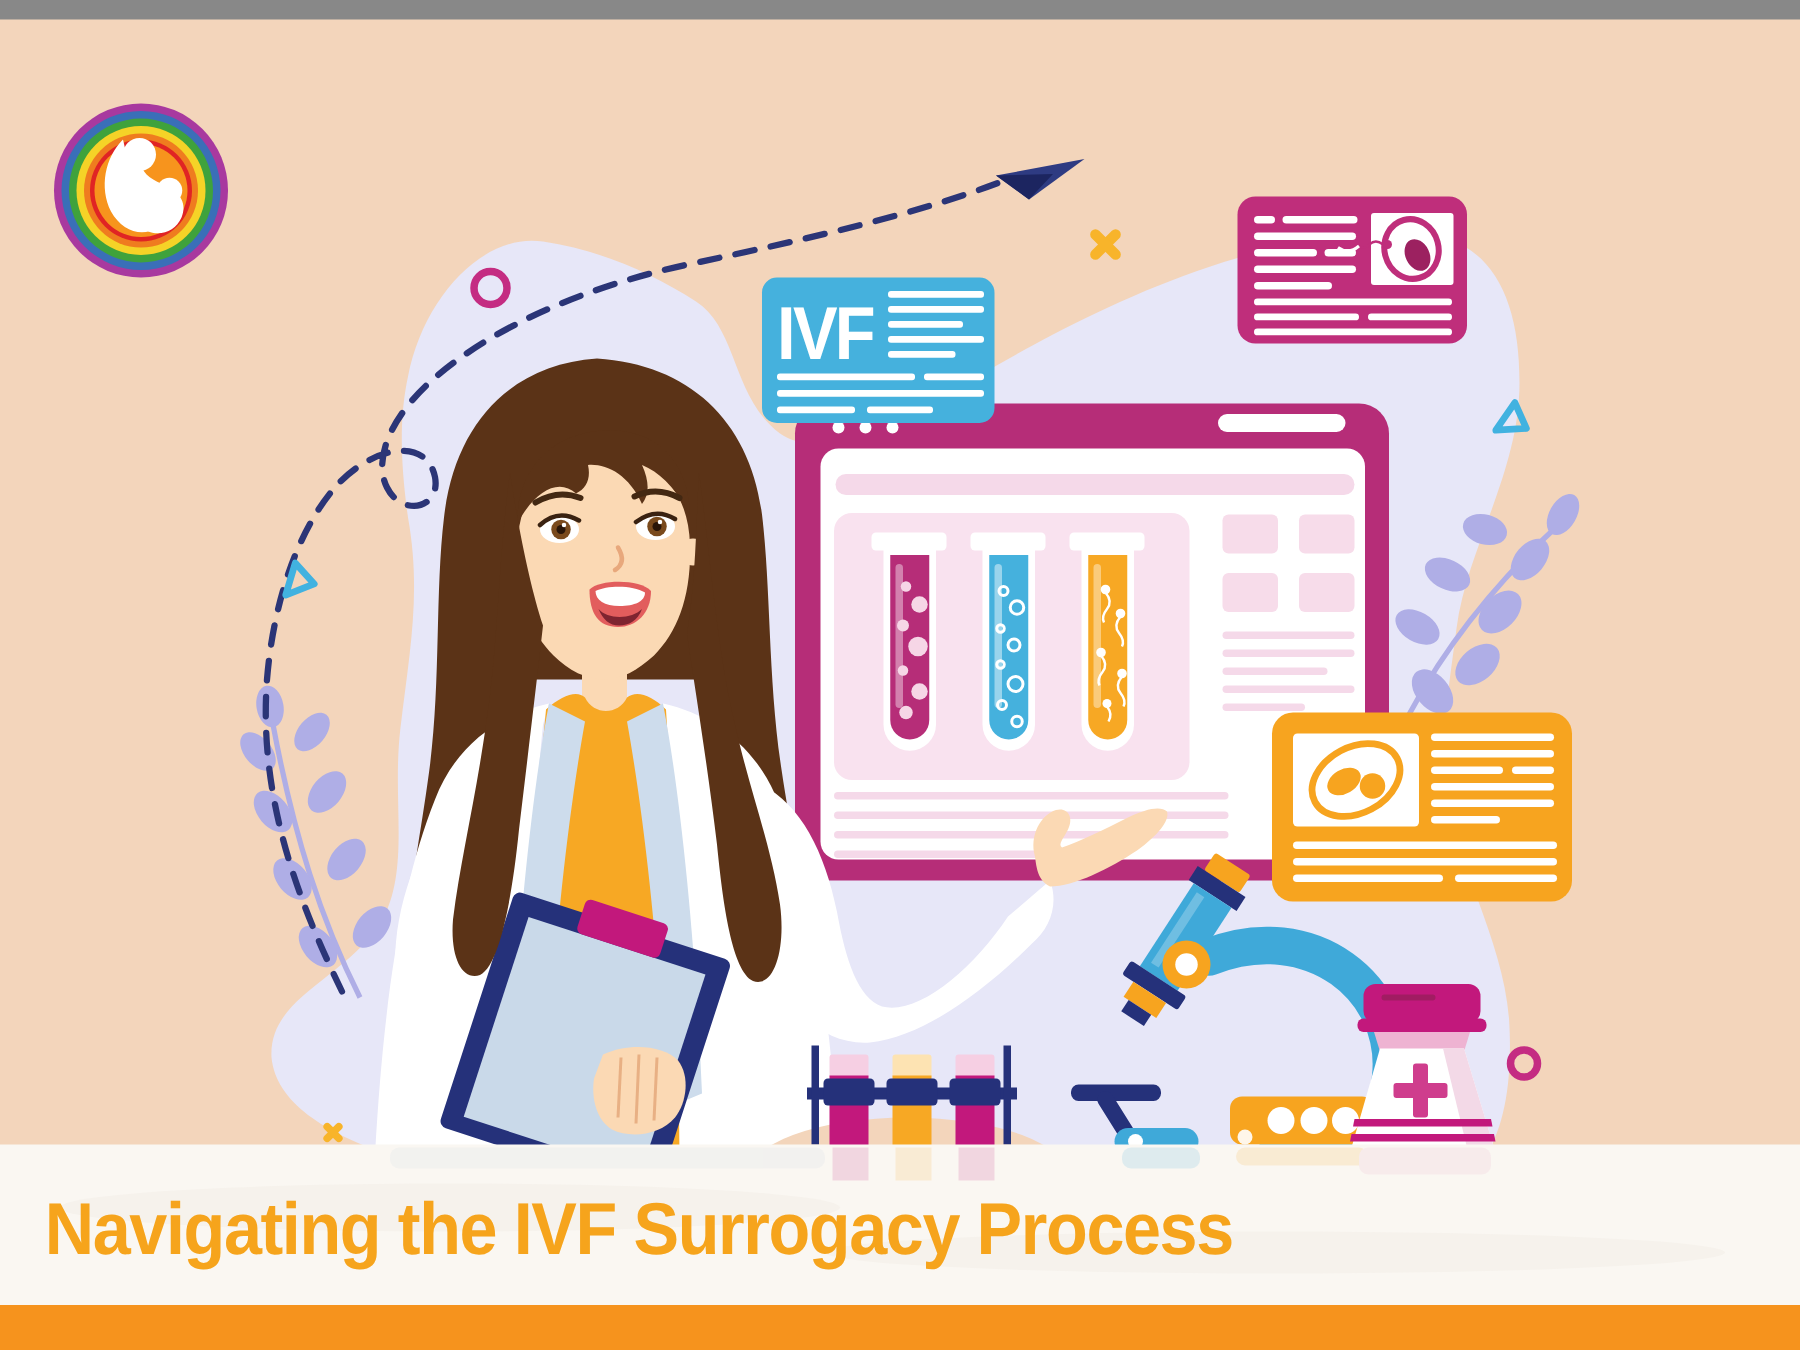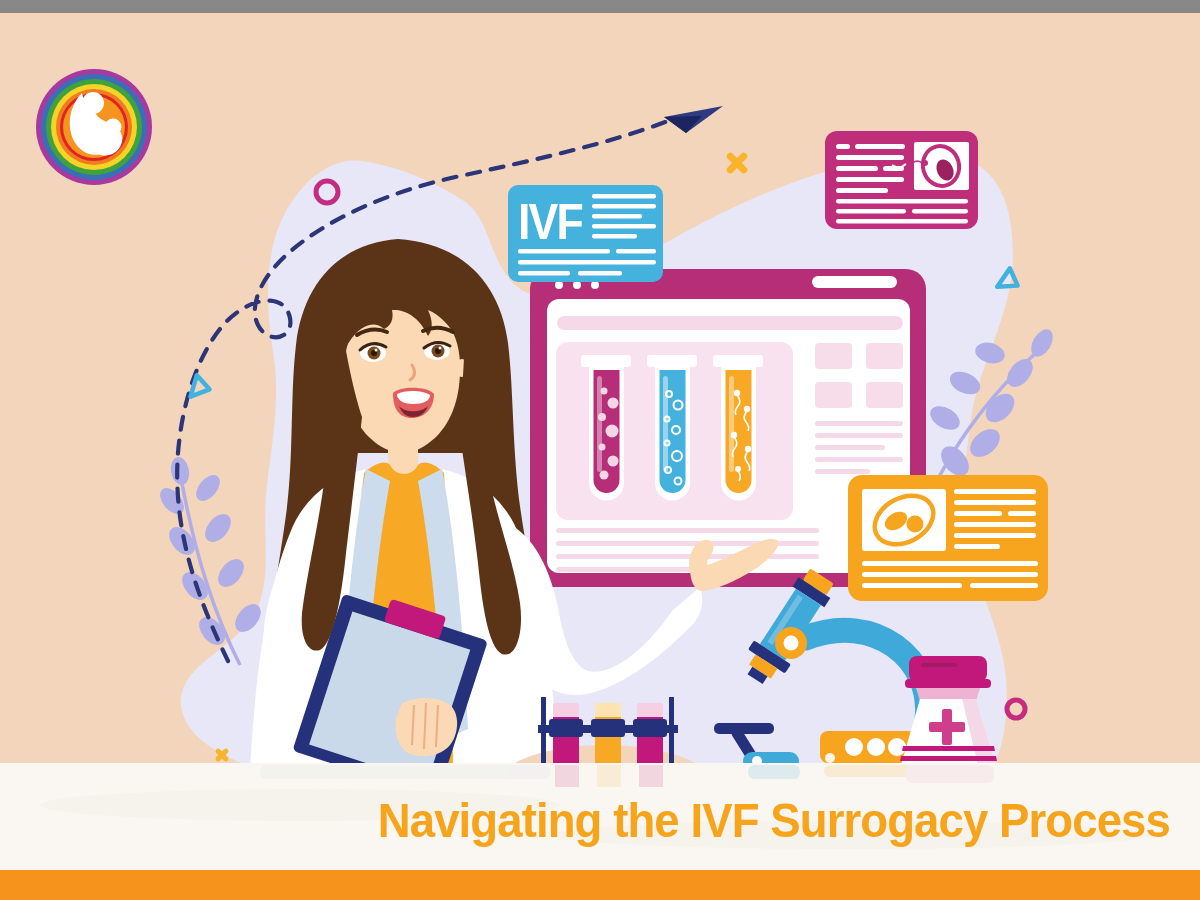--- a/index.html
+++ b/index.html
@@ -3,21 +3,21 @@
 <meta charset="utf-8">
 <style>
   html,body{margin:0;padding:0;background:#888;}
   .poster{
     position:relative;width:1200px;height:900px;overflow:hidden;
     background:#f3d5bb;font-family:"Liberation Sans",sans-serif;margin-top:13px;
   }
   .poster svg{position:absolute;left:0;top:0;}
   .title-band{
     position:absolute;left:0;top:750px;width:1200px;height:113px;
-    display:flex;align-items:center;justify-content:flex-end;background:transparent;
+    display:flex;align-items:center;justify-content:flex-start;background:transparent;
   }
   .title-band h1{
     margin:0;font-size:49px;font-weight:bold;color:#f6a41c;
     letter-spacing:-1px;transform:scaleX(.93);white-space:nowrap;
     font-family:"Liberation Sans",sans-serif;
   }
   .footer-bar{
     position:absolute;left:0;top:857px;width:1200px;height:43px;
     display:flex;align-items:center;justify-content:space-between;
     box-sizing:border-box;padding:0 26px 0 6px;background:transparent;

